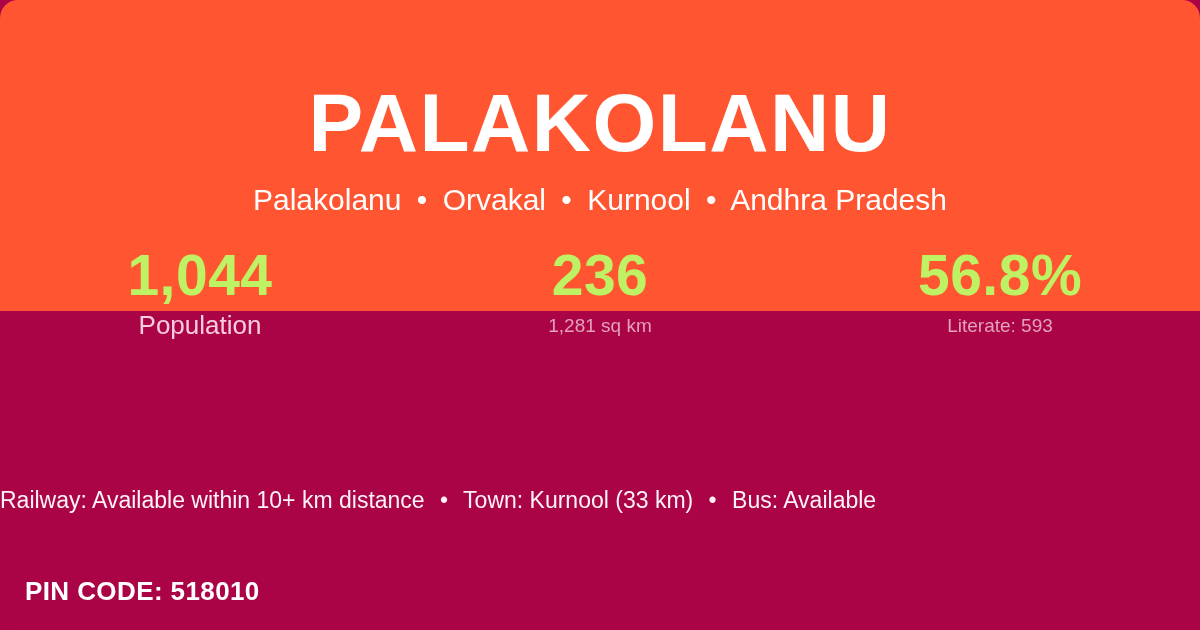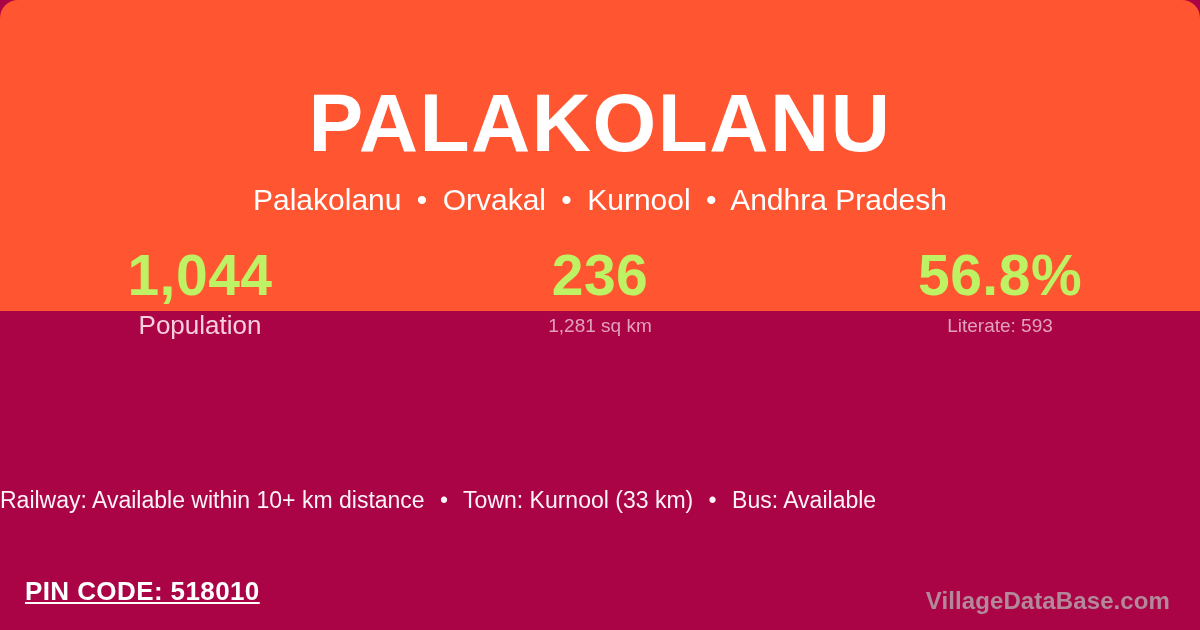--- a/index.html
+++ b/index.html
@@ -127,21 +127,20 @@
   .footer-pin {
     position: absolute;
     left: 25px;
     top: 575px;
     color: #FFFFFF;
     font-size: 26px;
     font-weight: 600;
     letter-spacing: 0.4px;
     line-height: 32px;
     white-space: nowrap;
-    text-decoration: underline;
   }
   .footer-brand {
     position: absolute;
     right: 30px;
     top: 587px;
     color: #B3899A;
     font-size: 24px;
     font-weight: 700;
     letter-spacing: 0.1px;
     line-height: 28px;
@@ -189,15 +188,14 @@
   <div class="amenities">
     <span>Railway: Available within 10+ km distance</span>
     <span class="sep">•</span>
     <span>Town: Kurnool (33 km)</span>
     <span class="sep">•</span>
     <span>Bus: Available</span>
   </div>
 
   <div class="footer-pin">PIN CODE: 518010</div>
 
-  <div class="footer-brand">VillageDataBase.com</div>
 
 </div>
 
 </body></html>

